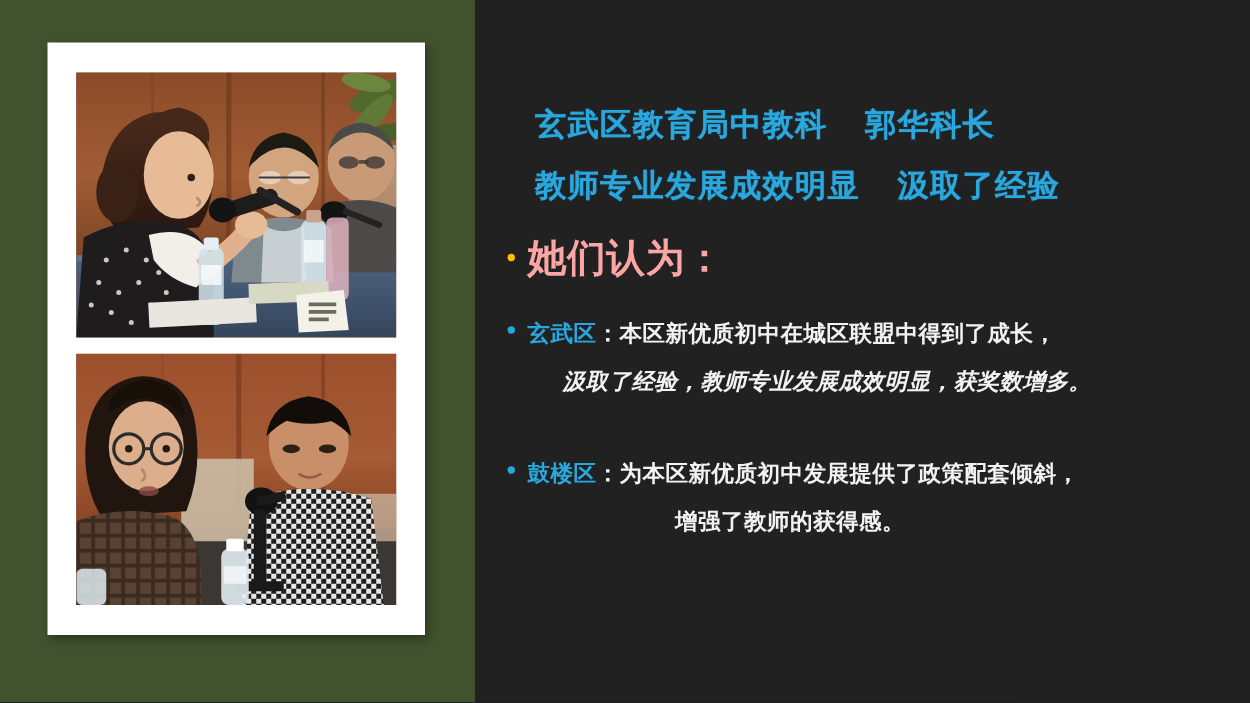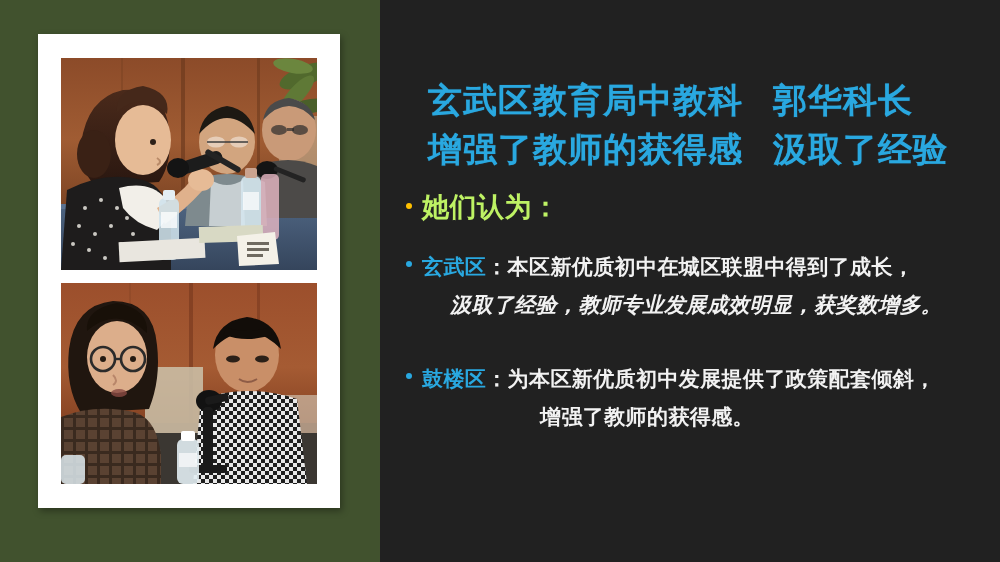--- a/index.html
+++ b/index.html
@@ -58,21 +58,21 @@
 
   
   .heading-block {
     position: absolute;
     left: 48px;
     top: 76px;
     width: 560px;
   }
   .heading-line {
     color: #29a8e0;
-    font-size: 34px;
+    font-size: 25px;
     font-weight: 700;
     letter-spacing: 1px;
     line-height: 49px;
     white-space: nowrap;
     text-shadow: 0 0 1px rgba(41,168,224,0.6);
   }
   .heading-gap { display: inline-block; width: 30px; }
 
   
   .bullets {
@@ -91,30 +91,30 @@
     left: 10px;
     top: 13px;
     width: 6px;
     height: 6px;
     border-radius: 50%;
   }
   .dot-gold { background: #ffc000; }
   .dot-blue { background: #29a8e0; }
 
   .bullet-gold {
-    color: #bef264;
-    font-size: 27px;
+    color: #fca5a5;
+    font-size: 31px;
     font-weight: 700;
     line-height: 34px;
     letter-spacing: 0.5px;
     font-family: Liberation Serif, serif;
   }
 
   .para {
-    font-size: 21px;
+    font-size: 18px;
     line-height: 38px;
     color: #f2f2f2;
     font-weight: 700;
     letter-spacing: 0.4px;
   }
   .para .label { color: #29a8e0; }
   .para .line2 { display: block; text-indent: 28px; font-style: italic; }
   .para .line2-wide { display: block; text-indent: 118px; }
 
   .spacer-1 { height: 22px; }
@@ -322,21 +322,21 @@
           <rect x="0" y="172" width="24" height="29" rx="5" fill="#dde9ef" opacity="0.85"></rect>
         </g>
       </svg>
     </div>
   </div>
 
   <div class="right-panel">
 
     <div class="heading-block">
       <div class="heading-line"><span>玄武区教育局中教科</span><span class="heading-gap"></span><span>郭华科长</span></div>
-      <div class="heading-line"><span>增强了教师的获得感</span><span class="heading-gap"></span><span>汲取了经验</span></div>
+      <div class="heading-line"><span>教师专业发展成效明显</span><span class="heading-gap"></span><span>汲取了经验</span></div>
     </div>
 
     <div class="bullets">
 
       <div class="bullet-row">
         <span class="bullet-dot dot-gold"></span>
         <span class="bullet-gold">她们认为：</span>
       </div>
 
       <div class="spacer-1"></div>

